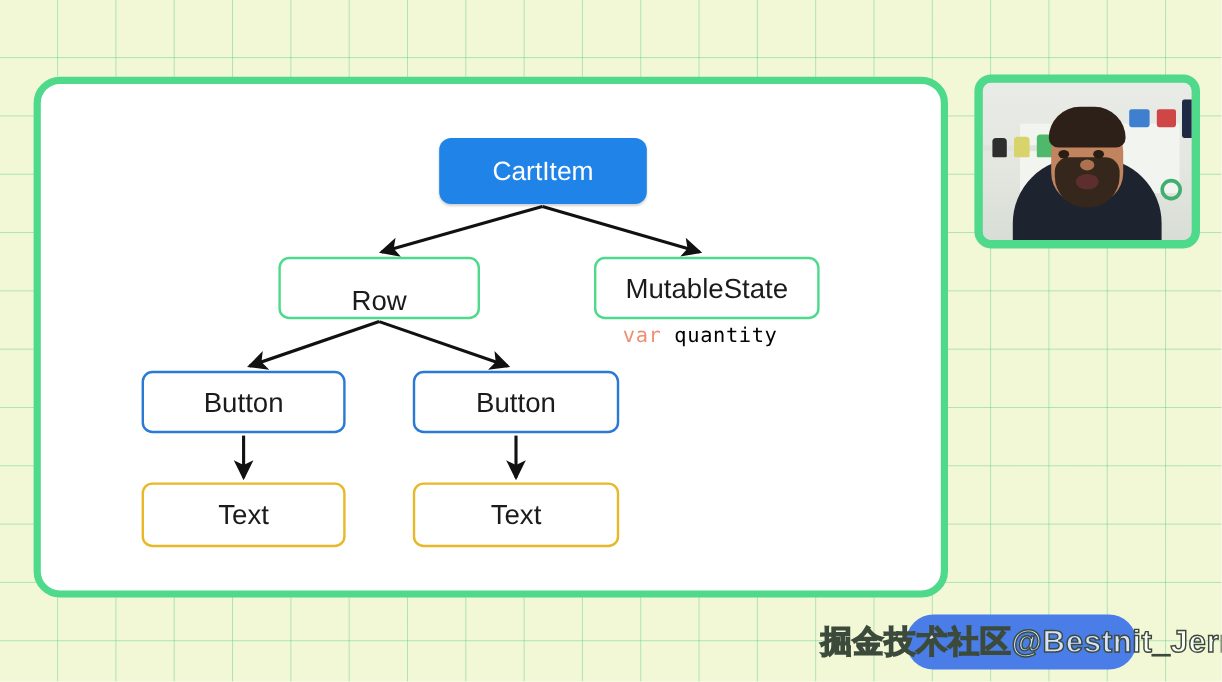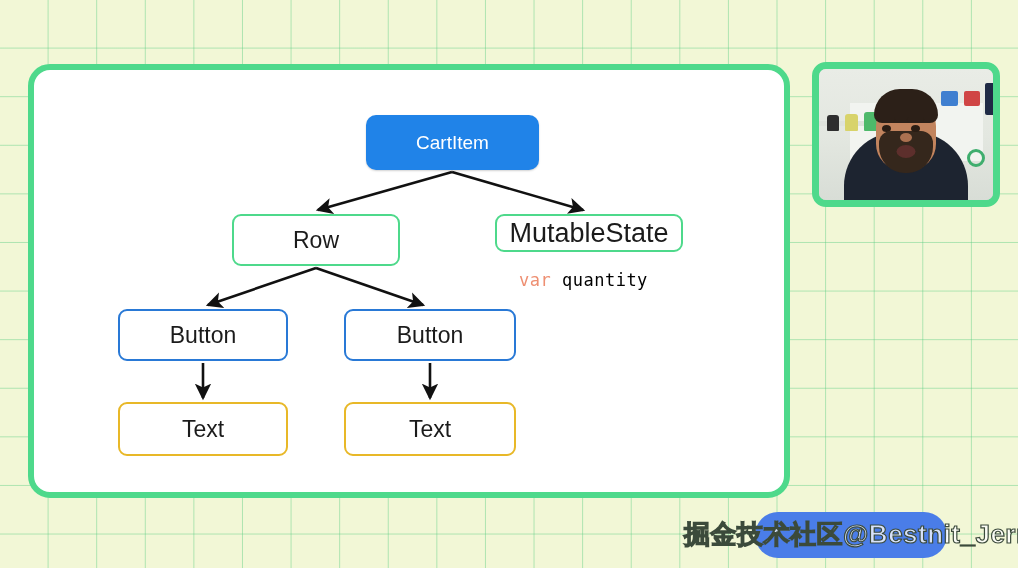--- a/index.html
+++ b/index.html
@@ -28,30 +28,30 @@
     position:absolute;
     display:flex; align-items:center; justify-content:center;
     background:#fff;
     border-radius:9px;
     color:#1b1b1b;
     white-space:nowrap;
   }
   .node-cartitem {
     left:366px; top:115px; width:173px; height:55px;
     background:#2083e8; border:none; color:#ffffff;
-    border-radius:10px; font-size:19px;
+    border-radius:10px; font-size:22px;
     box-shadow:0 1px 2px rgba(0,0,0,.18);
   }
   .node-row {
     left:232px; top:214px; width:168px; height:52px;
+    border:2.5px solid #4ed98b; font-size:23px;align-items:flex-end;
+  }
+  .node-mutablestate {
+    left:495px; top:214px; width:188px; height:52px;
     border:2.5px solid #4ed98b; font-size:23px;
-  }
-  .node-mutablestate {
-    left:495px; top:214px; width:188px; height:38px;
-    border:2.5px solid #4ed98b; font-size:27px;
   }
   .node-button-left {
     left:118px; top:309px; width:170px; height:52px;
     border:2.5px solid #2979d6; font-size:23px;
   }
   .node-button-right {
     left:344px; top:309px; width:172px; height:52px;
     border:2.5px solid #2979d6; font-size:23px;
   }
   .node-text-left {

